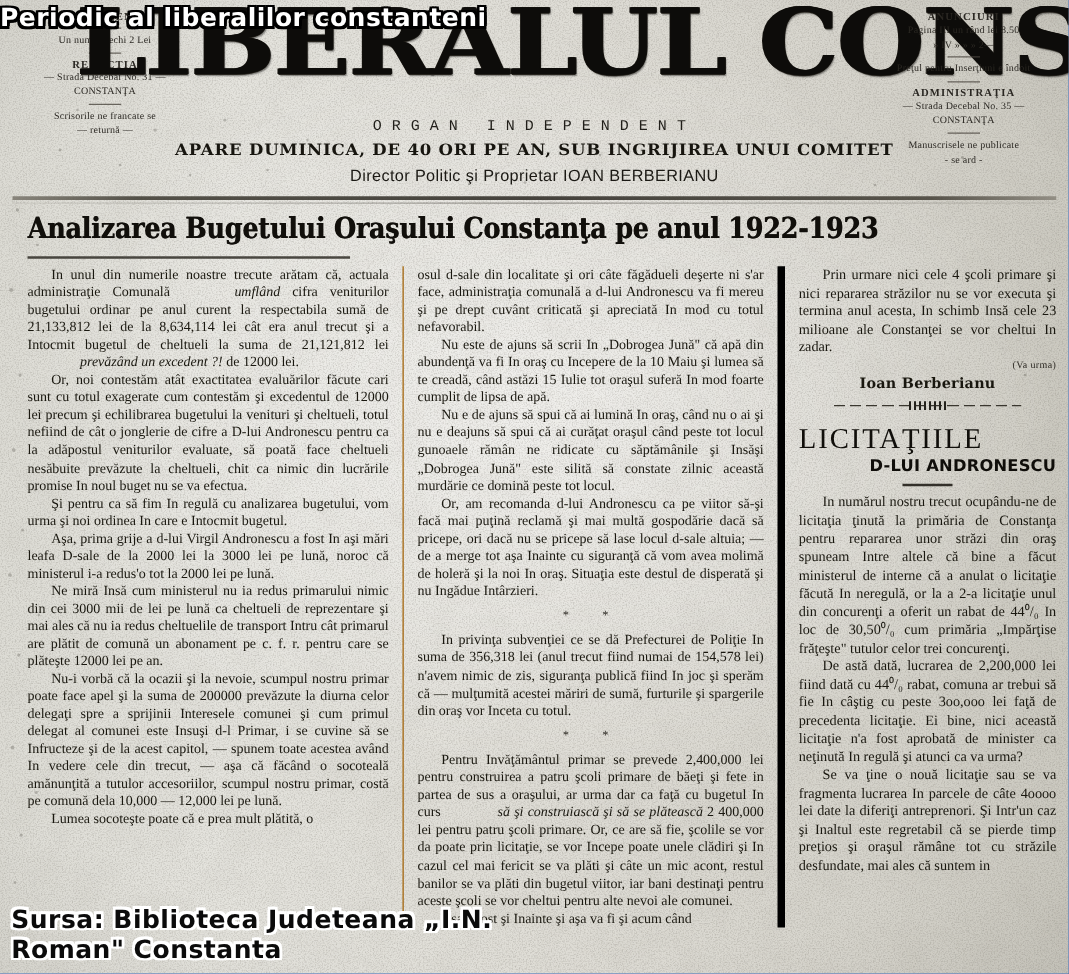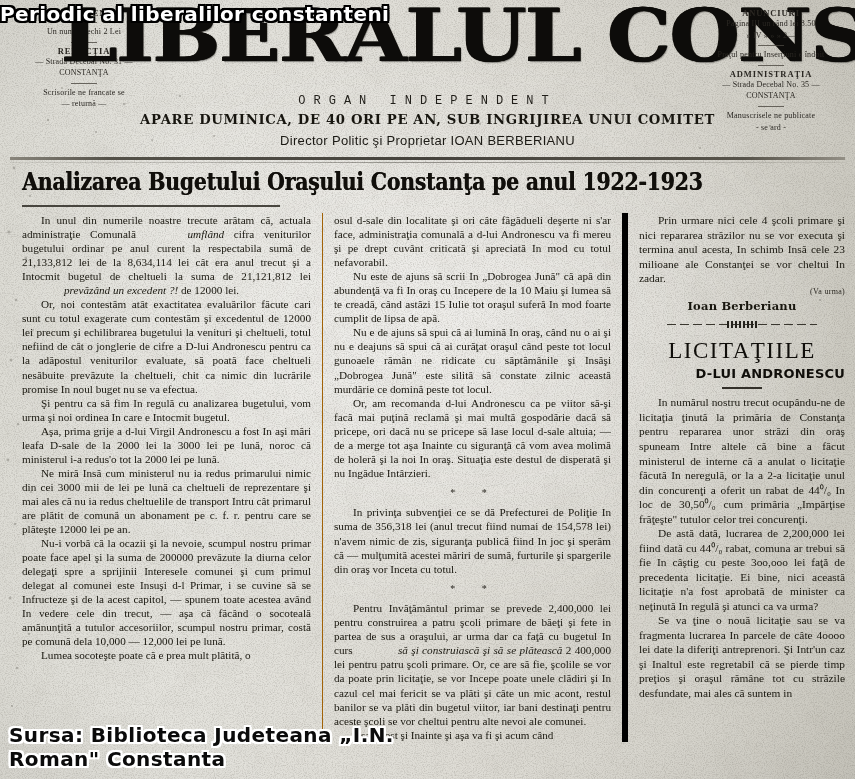--- a/index.html
+++ b/index.html
@@ -173,21 +173,21 @@
   .orn-rule:before{
     content:"";position:absolute;top:4px;left:0;right:0;height:1px;
     background:repeating-linear-gradient(90deg,#3a372f 0 9px,transparent 9px 13px);
   }
   .orn-rule:after{
     content:"";position:absolute;top:1px;left:50%;transform:translateX(-50%);
     width:30px;height:7px;
     background:repeating-linear-gradient(90deg,#24221c 0 2px,transparent 2px 4px);
   }
   .sec-title{
-    text-align:center;
+    text-align:left;
     font-family:"Liberation Serif", serif;
     font-size:23px;letter-spacing:1.5px;
     margin:2px 0 0 0;color:#100e0a;
   }
   .sec-sub{
     text-align:right;
     font-family:"DejaVu Sans", sans-serif;
     font-weight:700;
     font-size:13px;letter-spacing:.2px;
     margin:1px 0 0 0;color:#100e0a;

